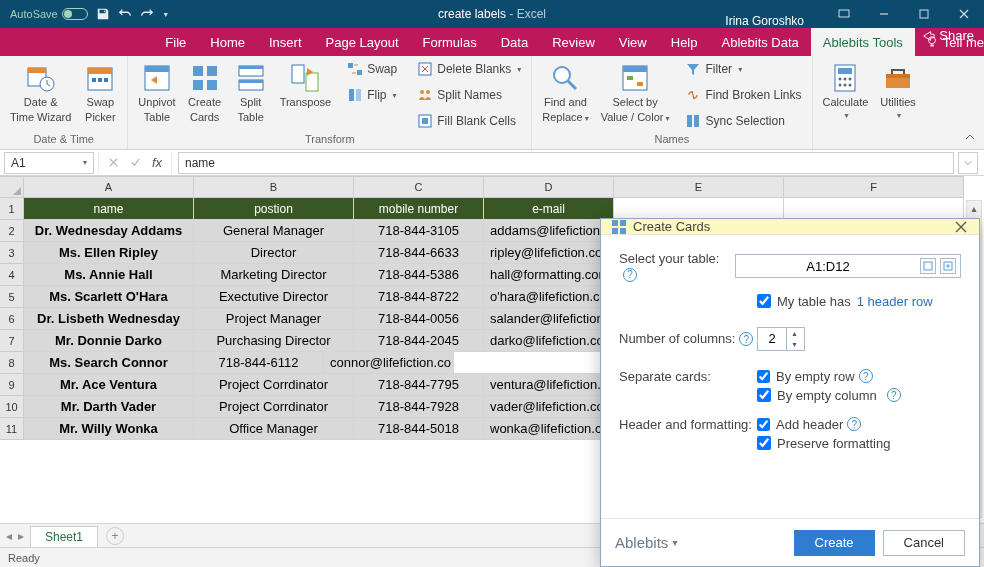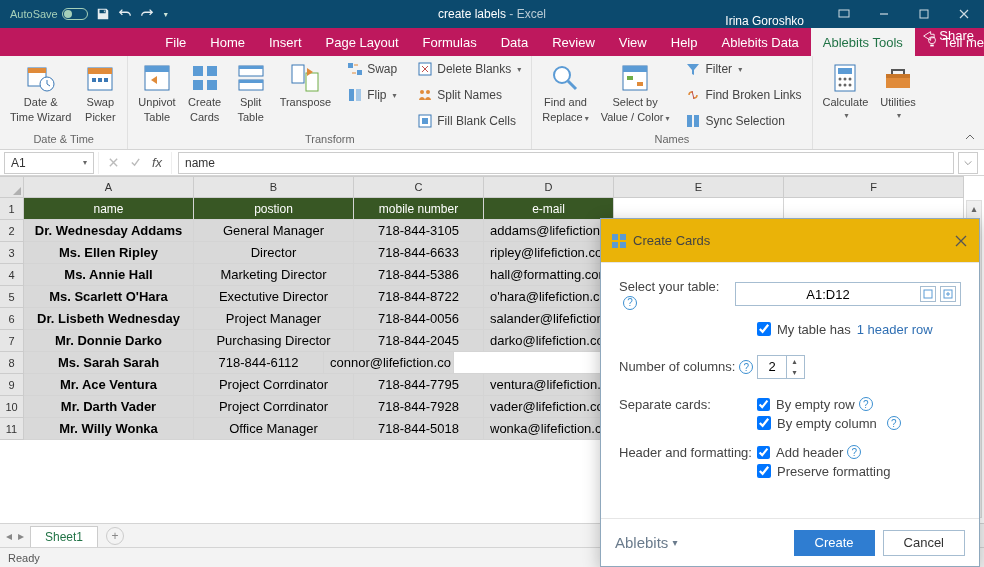--- a/index.html
+++ b/index.html
@@ -60,21 +60,21 @@
 .cell.hdr { background:#385724; color:#fff; font-size:12px; }
 .cell.name { font-weight:bold; }
 .corner { width:24px; height:22px; background:#e6e6e6; border-right:1px solid #ccc; border-bottom:1px solid #ccc; border-top:1px solid #ccc; position:relative; }
 .corner::after { content:""; position:absolute; right:2px; bottom:2px; width:0; height:0; border-left:8px solid transparent; border-bottom:8px solid #b0b0b0; }
 
 
 .cA{width:170px}.cB{width:160px}.cC{width:130px}.cD{width:130px}.cE{width:170px}.cF{width:180px}
 
 
 .dialog { position:absolute; left:600px; top:218px; width:380px; height:349px; background:#fff; border:1px solid #8fa8bd; box-shadow:0 4px 16px rgba(0,0,0,0.25); display:flex; flex-direction:column; z-index:20; }
-.dlg-title { height:44px; background:#eab308; border-bottom:1px solid #e6e6e6; display:flex; align-items:center; padding:0 10px; color:#444; font-size:13px; gap:6px; justify-content:space-between; }
+.dlg-title { height:16px; background:#fef9c3; border-bottom:1px solid #e6e6e6; display:flex; align-items:center; padding:0 10px; color:#444; font-size:13px; gap:6px; justify-content:space-between; }
 .dlg-title-left { display:flex; align-items:center; gap:6px; }
 .dlg-close { width:16px; height:16px; display:flex; align-items:center; justify-content:center; color:#555; }
 .dlg-body { padding: 16px 18px 8px; flex:1; font-size:13px; color:#444; }
 .dlg-row { display:flex; align-items:center; margin-bottom:12px; }
 .dlg-label { width: 138px; }
 .help { display:inline-flex; width:14px; height:14px; border:1px solid #3b8fd1; color:#3b8fd1; border-radius:50%; align-items:center; justify-content:center; font-size:10px; margin-left:4px; }
 .tblinput { flex:1; height:24px; border:1px solid #a6bdd1; display:flex; align-items:center; padding:0 4px; gap:4px; }
 .tblinput input { border:none; flex:1; font-size:13px; outline:none;text-align:center; }
 .miniIcon { width:16px; height:16px; border:1px solid #a6bdd1; display:flex; align-items:center; justify-content:center; }
 .chkrow { display:flex; align-items:center; margin-bottom:8px; margin-left:138px; gap:6px; }
@@ -482,21 +482,21 @@
         </div>
         <div class="datarow">
           <div class="cell name cA">Mr. Donnie Darko</div>
           <div class="cell cB">Purchasing Director</div>
           <div class="cell cC">718-844-2045</div>
           <div class="cell cD" style="justify-content:flex-start">darko@lifefiction.co</div>
           <div class="cell cE" style="background:#fff"></div>
           <div class="cell cF" style="background:#fff"></div>
         </div>
         <div class="datarow">
-          <div class="cell name cA">Ms. Sarah Sarah</div>
+          <div class="cell name cA">Ms. Search Connor</div>
           <div class="cell cC">718-844-6112</div>
           <div class="cell cD" style="justify-content:flex-start">connor@lifefiction.co</div>
           <div class="cell cE" style="background:#fff"></div>
           <div class="cell cF" style="background:#fff"></div>
         </div>
         <div class="datarow">
           <div class="cell name cA">Mr. Ace Ventura</div>
           <div class="cell cB">Project Corrdinator</div>
           <div class="cell cC">718-844-7795</div>
           <div class="cell cD" style="justify-content:flex-start">ventura@lifefiction.co</div>

